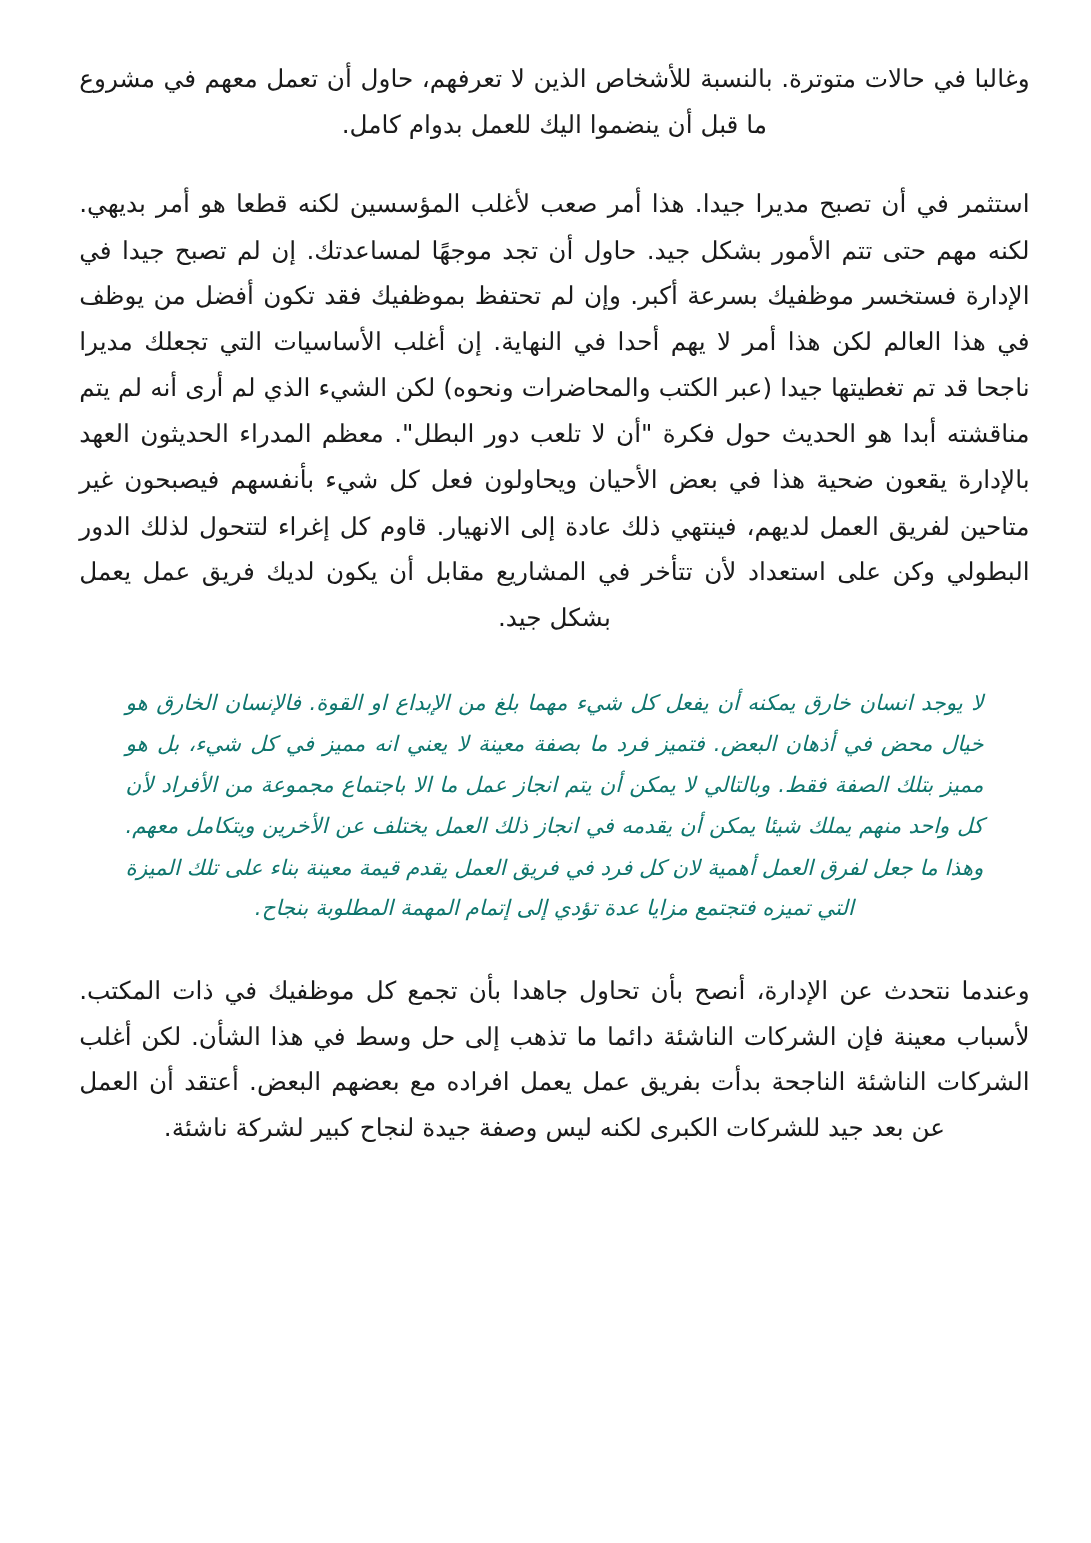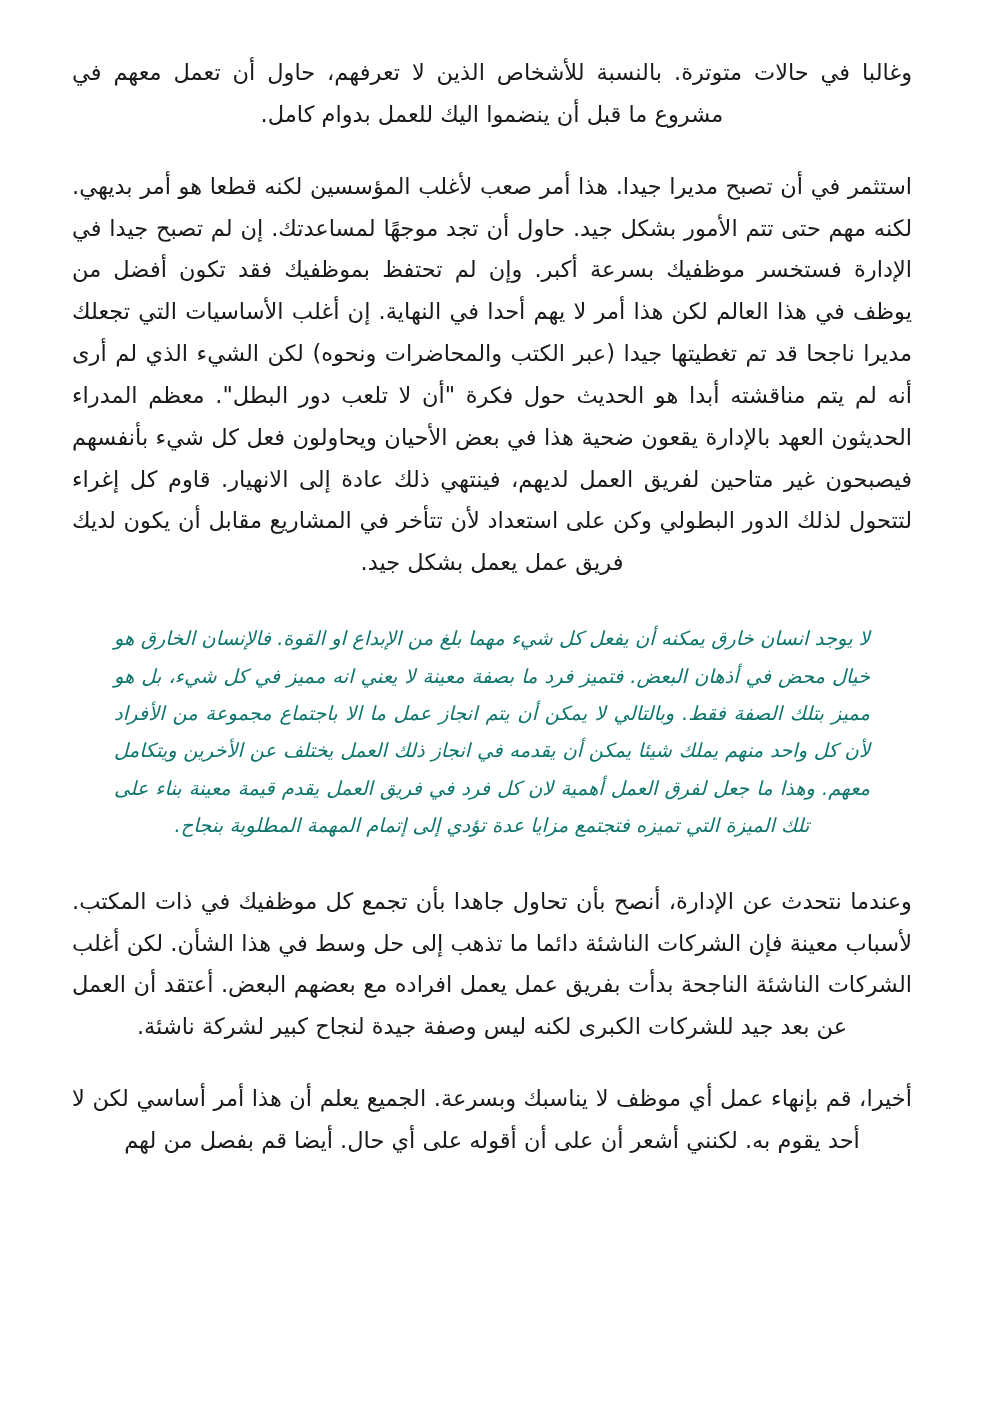--- a/index.html
+++ b/index.html
@@ -13,21 +13,21 @@
     height: 1403px;
     overflow: hidden;
     font-family: "DejaVu Sans", "Liberation Sans", sans-serif;
   }
   .page {
     position: relative;
     width: 992px;
     height: 1403px;
     background: #ffffff;
     box-sizing: border-box;
-    padding: 52px 80px 0 72px;
+    padding: 52px 56px 0 72px;
   }
   .doc-body {
     direction: rtl;
     text-align: justify;
     text-align-last: center;
   }
   p.para {
     margin: 0 0 30px 0;
     padding: 0 0 0 0;
     color: #1a1a1a;
@@ -65,16 +65,15 @@
   <div class="doc-body">
 
     <p class="para">وغالبا في حالات متوترة. بالنسبة للأشخاص الذين لا تعرفهم، حاول أن تعمل معهم في مشروع ما قبل أن ينضموا اليك للعمل بدوام كامل.</p>
 
     <p class="para">استثمر في أن تصبح مديرا جيدا. هذا أمر صعب لأغلب المؤسسين لكنه قطعا هو أمر بديهي. لكنه مهم حتى تتم الأمور بشكل جيد. حاول أن تجد موجهًا لمساعدتك. إن لم تصبح جيدا في الإدارة فستخسر موظفيك بسرعة أكبر. وإن لم تحتفظ بموظفيك فقد تكون أفضل من يوظف في هذا العالم لكن هذا أمر لا يهم أحدا في النهاية. إن أغلب الأساسيات التي تجعلك مديرا ناجحا قد تم تغطيتها جيدا (عبر الكتب والمحاضرات ونحوه) لكن الشيء الذي لم أرى أنه لم يتم مناقشته أبدا هو الحديث حول فكرة "أن لا تلعب دور البطل". معظم المدراء الحديثون العهد بالإدارة يقعون ضحية هذا في بعض الأحيان ويحاولون فعل كل شيء بأنفسهم فيصبحون غير متاحين لفريق العمل لديهم، فينتهي ذلك عادة إلى الانهيار. قاوم كل إغراء لتتحول لذلك الدور البطولي وكن على استعداد لأن تتأخر في المشاريع مقابل أن يكون لديك فريق عمل يعمل بشكل جيد.</p>
 
     <blockquote class="quote">لا يوجد انسان خارق يمكنه أن يفعل كل شيء مهما بلغ من الإبداع او القوة. فالإنسان الخارق هو خيال محض في أذهان البعض. فتميز فرد ما بصفة معينة لا يعني انه مميز في كل شيء، بل هو مميز بتلك الصفة فقط. وبالتالي لا يمكن أن يتم انجاز عمل ما الا باجتماع مجموعة من الأفراد لأن كل واحد منهم يملك شيئا يمكن أن يقدمه في انجاز ذلك العمل يختلف عن الأخرين ويتكامل معهم. وهذا ما جعل لفرق العمل أهمية لان كل فرد في فريق العمل يقدم قيمة معينة بناء على تلك الميزة التي تميزه فتجتمع مزايا عدة تؤدي إلى إتمام المهمة المطلوبة بنجاح.</blockquote>
 
     <p class="para">وعندما نتحدث عن الإدارة، أنصح بأن تحاول جاهدا بأن تجمع كل موظفيك في ذات المكتب. لأسباب معينة فإن الشركات الناشئة دائما ما تذهب إلى حل وسط في هذا الشأن. لكن أغلب الشركات الناشئة الناجحة بدأت بفريق عمل يعمل افراده مع بعضهم البعض. أعتقد أن العمل عن بعد جيد للشركات الكبرى لكنه ليس وصفة جيدة لنجاح كبير لشركة ناشئة.</p>
 
-    <p class="para">أخيرا، قم بإنهاء عمل أي موظف لا يناسبك وبسرعة. الجميع يعلم أن هذا أمر أساسي لكن لا أحد يقوم به. لكنني أشعر أن على أن أقوله على أي حال. أيضا قم بفصل من لهم</p>
 
   </div>
 </div>
 
 </body></html>

